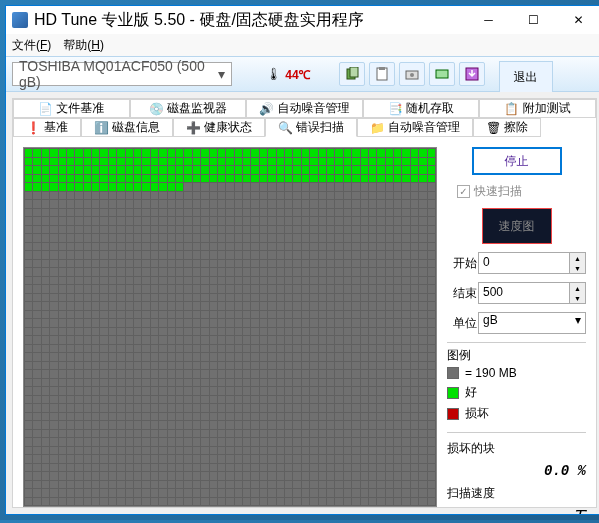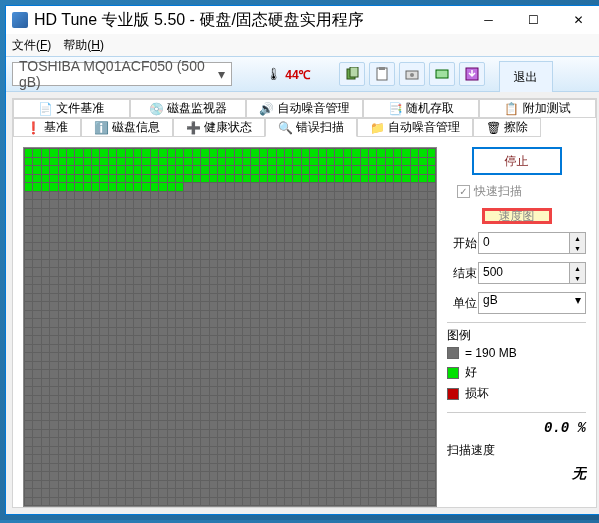--- a/index.html
+++ b/index.html
@@ -24,24 +24,24 @@
 .tabrow { display:flex; height:24px; }
 .tab { flex:1; display:flex; align-items:center; justify-content:center; gap:4px; border:1px solid #d4d4d4; background:#fff; font-size:12px; }
 .tab.active { background:#fff; border-bottom:1px solid #fff; }
 .tab-icon { width:14px; height:14px; display:inline-block; }
 .tabrow2 .tab{ flex: 0 0 auto; padding: 0 12px;}
 .pane { flex:1; display:flex; padding:10px; gap:10px; }
 .grid { width:414px; height:360px; border:1px solid #888; background:#606060; display:grid; grid-template-columns:repeat(49,1fr); grid-template-rows:repeat(42,1fr); gap:1px; padding:1px; }
 .cell { background:#707070; }
 .cell.ok { background:#00e000; }
 .sidebar { flex:1; display:flex; flex-direction:column; gap:8px; }
-.stop-btn { width:90px; height:28px; border:2px solid #0078d7; color:#7f1d1d; background:#fff; align-self:center; display:flex; align-items:center; justify-content:center; }
+.stop-btn { width:90px; height:28px; border:2px solid #0078d7; color:#4c1d95; background:#fff; align-self:center; display:flex; align-items:center; justify-content:center; }
 .chk-row { display:flex; align-items:center; gap:4px; color:#888; padding-left:10px; }
 .chk { width:13px; height:13px; border:1px solid #aaa; background:#fff; display:inline-flex; align-items:center; justify-content:center; font-size:10px; color:#888; }
-.speed-btn { width:70px; height:16px; border:3px solid #ef4444; background:#fef9c3; color:#888; align-self:center; display:flex; align-items:center; justify-content:center; }
+.speed-btn { width:70px; height:36px; border:1px solid #ef4444; background:#0f172a; color:#888; align-self:center; display:flex; align-items:center; justify-content:center; }
 .param-row { display:flex; align-items:center; gap:1px; }
 .param-row label{ width:30px; text-align:right; }
 .num-input { flex:1; height:22px; border:1px solid #aaa; display:flex; }
 .num-input span{ flex:1; padding:2px 4px; }
 .spin { width:16px; display:flex; flex-direction:column; }
 .spin div{ flex:1; border-left:1px solid #aaa; display:flex; align-items:center; justify-content:center; font-size:7px; background:#eee; }
 .unit-select { flex:1; height:22px; border:1px solid #aaa; display:flex; justify-content:space-between; padding:0 4px; }
 .legend { border-top:1px solid #ccc; padding-top:4px; }
 .legend-row { display:flex; align-items:center; gap:6px; padding:2px 0; }
 .legend-sw { width:12px; height:12px; border:1px solid #666; }
@@ -2265,20 +2265,23 @@
                 <span class="legend-sw" style="background:#00e000"></span>
                 <span>好</span>
               </div>
             <div class="legend-row">
                 <span class="legend-sw" style="background:#c00000"></span>
                 <span>损坏</span>
               </div>
           </div>
           <div class="stats">
             <div class="stat-row">
+                <span>损坏的块</span>
+              </div>
+            <div class="stat-row">
                 <span></span>
                 <span class="stat-val">0.0 %</span>
               </div>
             <div class="stat-row">
                 <span>扫描速度</span>
               </div>
             <div class="stat-row">
                 <span></span>
                 <span class="stat-val">无</span>
               </div>

